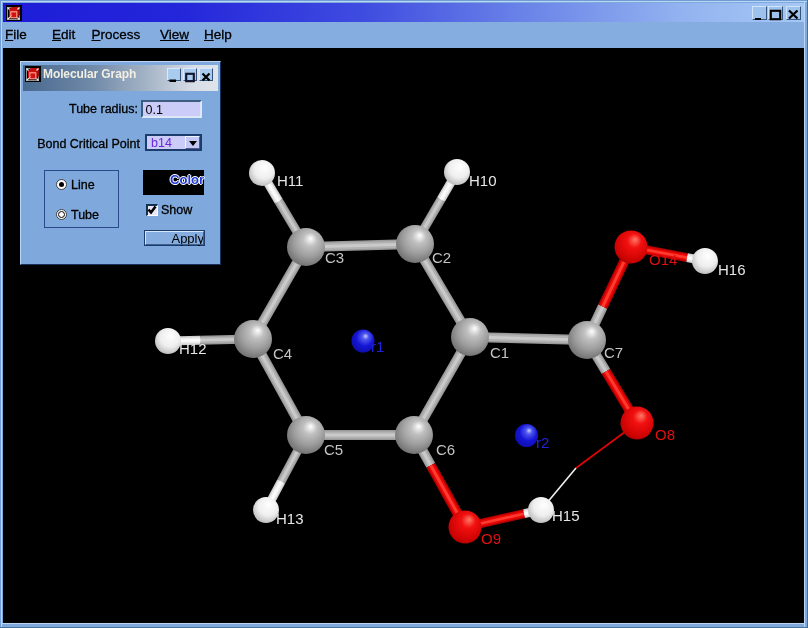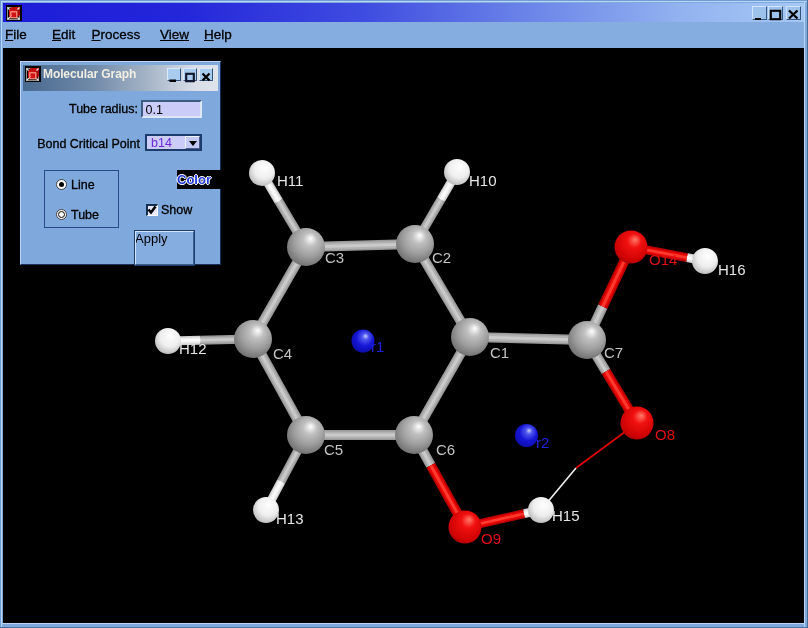--- a/index.html
+++ b/index.html
@@ -38,27 +38,27 @@
   font-size:12.5px;color:#000;padding:1px 0 0 3px;}
 #combo{position:absolute;left:124px;top:72px;width:57px;height:17px;background:#ccccf8;box-sizing:border-box;border:2px solid #1c3c6e;}
 #combobtn{position:absolute;right:0;top:0;width:15px;height:13px;background:#c4c8f4;
   border-top:1px solid #eef4ff;border-left:1px solid #eef4ff;border-right:1px solid #4c5c8c;border-bottom:1px solid #4c5c8c;box-sizing:border-box;}
 #combobtn .tri{position:absolute;left:3px;top:4px;width:0;height:0;border-left:4px solid transparent;border-right:4px solid transparent;border-top:5px solid #000;}
 #combotext{position:absolute;left:4px;top:0px;font-size:12.5px;color:#6d28d9;}
 #groupbox{position:absolute;left:23px;top:108px;width:75px;height:58px;border:1px solid #2a4a8a;box-sizing:border-box;}
 .radio{position:absolute;width:11px;height:11px;border-radius:50%;background:#fff;border:1px solid #404040;box-sizing:border-box;}
 .radio .dot{position:absolute;left:2px;top:2px;width:5px;height:5px;border-radius:50%;background:#000;}
 .radio .ring{position:absolute;left:1px;top:1px;width:5px;height:5px;border-radius:50%;border:1.5px solid #000;background:#fff;}
-#colorbtn{position:absolute;left:122px;top:108px;width:61px;height:19px;background:#000;text-align:left;margin-left:34px;}
+#colorbtn{position:absolute;left:122px;top:108px;width:61px;height:25px;background:#000;text-align:right;}
 #colorbtn span{color:#2238d8;font-size:13px;font-weight:bold;
   text-shadow:-1px 0 #fff,1px 0 #fff,0 -1px #fff,0 1px #fff;}
 #showbox{position:absolute;left:125px;top:142px;width:12px;height:12px;background:#e8e8f8;box-sizing:border-box;
   border-top:2px solid #14304e;border-left:2px solid #14304e;border-right:1px solid #fff;border-bottom:1px solid #fff;}
-#applybtn{position:absolute;left:113px;top:168px;width:61px;height:36px;background:#85ade0;box-sizing:border-box;
-  border:1px solid #1c3c6e;color:#000;font-size:13px;text-align:left;}
+#applybtn{position:absolute;left:123px;top:168px;width:61px;height:16px;background:#85ade0;box-sizing:border-box;
+  border:1px solid #1c3c6e;color:#000;font-size:13px;text-align:right;}
 #applybtn .inner{position:absolute;left:0;top:0;right:0;bottom:0;
   border-top:1px solid #d4e6f8;border-left:1px solid #d4e6f8;border-right:1px solid #3c608c;border-bottom:1px solid #3c608c;}
 </style>
 </head>
 <body>
 <div id="frame">
   <div class="bm" style="left:0;top:0;width:808px;height:1px;"></div>
   <div class="bl" style="left:0;top:1px;width:808px;height:1px;"></div>
   <div class="bm" style="left:0;top:0;width:1px;height:628px;"></div>
   <div class="bl" style="left:1px;top:1px;width:1px;height:626px;"></div>

